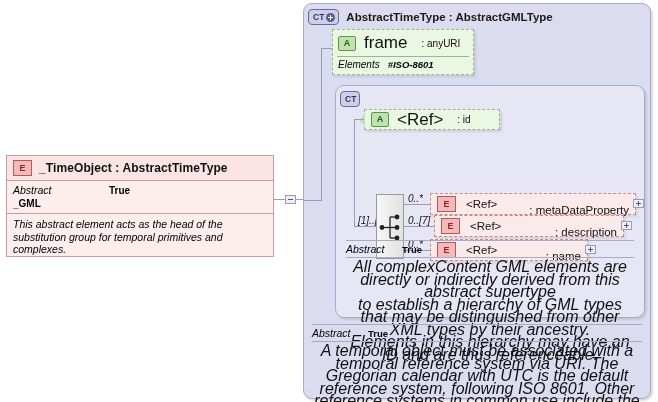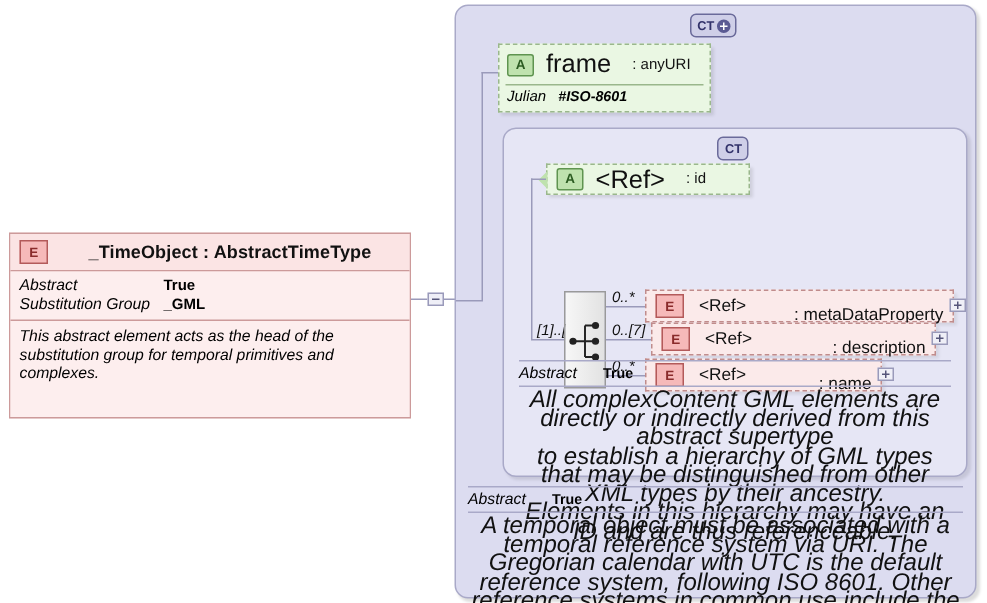--- a/index.html
+++ b/index.html
@@ -46,21 +46,20 @@
     background: #f6b9b9;
     border: 1px solid #b35a5a;
     margin-right: 7px;
     flex: 0 0 auto;
   }
   .elem-title {
     font-size: 12px;
     font-weight: bold;
     color: #111;
     letter-spacing: .1px;
-    margin-left: 20px;
   }
   .prop-table {
     padding: 3px 6px 3px 6px;
     border-bottom: 1px solid #cc9a9a;
     background: #fdeeee;
   }
   .prop-row {
     display: flex;
     line-height: 13px;
   }
@@ -68,21 +67,21 @@
     font-style: italic;
     width: 96px;
     flex: 0 0 auto;
     font-size: 10.5px;
   }
   .prop-val {
     font-size: 10px;
     font-weight: bold;
   }
   .doc-text {
-    padding: 4px 6px 22px 6px;
+    padding: 4px 6px 0 6px;
     font-style: italic;
     font-size: 10.5px;
     line-height: 12.5px;
     background: #fdeeee;
   }
 
   
   .conn-line {
     position: absolute;
     background: #9a9aba;
@@ -124,21 +123,20 @@
     background: #dcdcf0;
     border: 1px solid #a9a9c8;
     border-radius: 9px;
     box-sizing: border-box;
     box-shadow: 2px 2px 2px rgba(0,0,0,.14);
   }
   .ct-head {
     display: flex;
     align-items: center;
     padding: 5px 0 0 4px;
-    flex-direction: column;
   }
   .badge-ct {
     display: inline-flex;
     align-items: center;
     height: 14px;
     padding: 0 3px 0 4px;
     border: 1px solid #6a6a9a;
     border-radius: 4px;
     background: #cfcfe8;
     font-size: 8.5px;
@@ -317,49 +315,49 @@
   <div class="elem-head">
     <span class="badge-e">E</span>
     <span class="elem-title">_TimeObject : AbstractTimeType</span>
   </div>
   <div class="prop-table">
     <div class="prop-row">
       <span class="prop-key">Abstract</span>
       <span class="prop-val">True</span>
     </div>
     <div class="prop-row">
-      <span class="prop-key">Substitution Group</span>
       <span class="prop-val">_GML</span>
     </div>
   </div>
   <div class="doc-text">This abstract element acts as the head of the substitution group for temporal primitives and complexes.</div>
 </div>
 
 <div class="conn-line" style="left:274px; top:199px; width:11px; height:1px;"></div>
 <div class="toggle-box" style="left:285px; top:195px;"></div>
 <div class="conn-line" style="left:296px; top:199px; width:8px; height:1px;"></div>
 
 <div class="ct-outer">
 
   <div class="ct-head">
     <span class="badge-ct">
         <span>CT</span>
         <span class="pl"></span>
       </span>
+    <span class="ct-title">AbstractTimeType : AbstractGMLType</span>
   </div>
 
   <div class="attr-box" style="left:28px; top:25px; width:142px;">
     <div class="attr-head">
       <span class="badge-a">A</span>
       <span class="attr-name">frame</span>
       <span class="attr-type">: anyURI</span>
     </div>
     <div class="attr-sep"></div>
     <div class="attr-default">
-      <span class="k">Julian</span>
+      <span class="k">Elements</span>
       <span class="v">#ISO-8601</span>
     </div>
   </div>
 
   <div class="conn-line" style="left:17px; top:44px; width:1px; height:152px;"></div>
   <div class="conn-line" style="left:17px; top:44px; width:11px; height:1px;"></div>
   <div class="conn-line" style="left:0px; top:196px; width:18px; height:1px;"></div>
 
   <div class="ct-inner">
 

